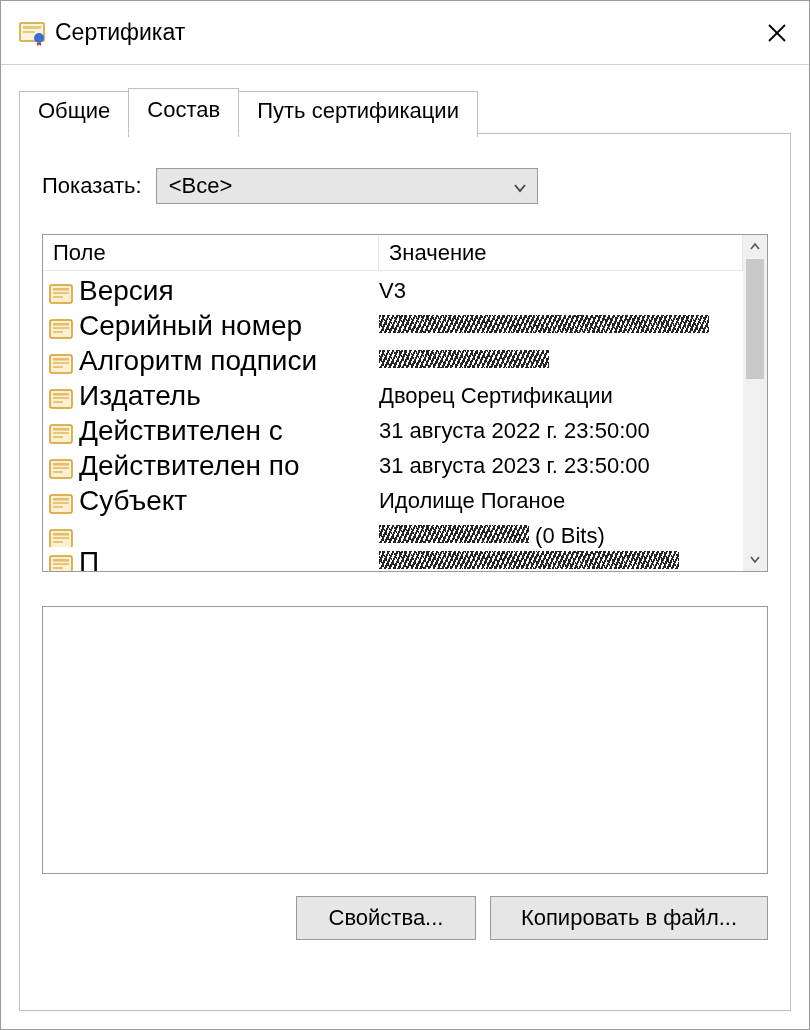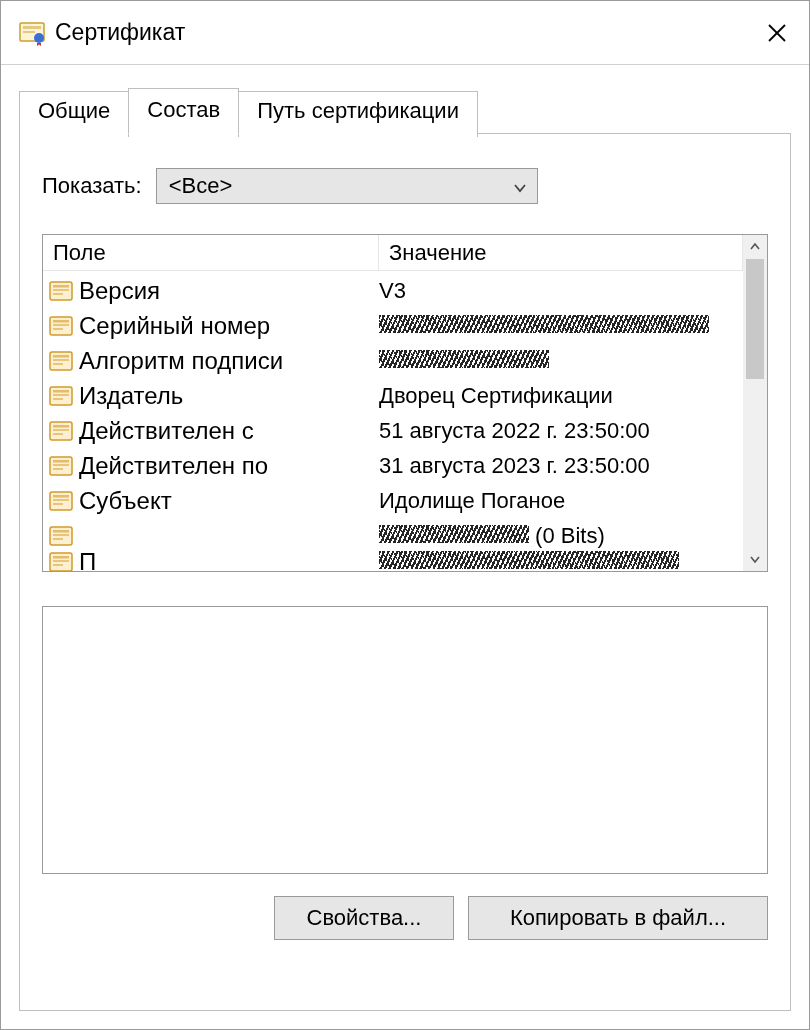--- a/index.html
+++ b/index.html
@@ -153,21 +153,21 @@
     align-items: center;
     height: 35px;
     padding-left: 6px;
     cursor: pointer;
   }
   .frow .cell-field {
     width: 330px;
     display: flex;
     align-items: center;
     gap: 6px;
-    font-size: 24px;
+    font-size: 28px;
     color: #000;
     white-space: nowrap;
     overflow: hidden;
   }
   .frow .cell-value {
     flex: 1;
     font-size: 22px;
     color: #000;
     white-space: nowrap;
     overflow: hidden;
@@ -231,21 +231,21 @@
     border: 1px solid #9a9a9a;
     background: #e6e6e6;
     font-size: 22px;
     color: #000;
     padding: 0 16px;
     display: flex;
     align-items: center;
     cursor: pointer;
   }
   .btn:first-child { width: 180px; justify-content: center; }
-  .btn:last-child { width: 300px; justify-content: center; }
+  .btn:last-child { width: 278px; justify-content: center; }
 </style>
 </head>
 <body>
 
 <div class="window">
 
   <div class="titlebar">
     <span class="title-icon">
       <svg viewBox="0 0 26 26">
         <rect x="1" y="3" width="24" height="18" rx="1" fill="#fdf3d8" stroke="#c9a227" stroke-width="1.5"></rect>
@@ -344,21 +344,21 @@
               <div class="frow">
                 <div class="cell-field">
                   <span class="field-icon"><svg viewBox="0 0 24 22">
   <rect x="1" y="2" width="22" height="18" rx="2" fill="#fdf0d0" stroke="#d29a2a" stroke-width="1.5"></rect>
   <rect x="4" y="5" width="16" height="2.5" fill="#d29a2a" opacity="0.6"></rect>
   <rect x="4" y="9" width="16" height="2" fill="#d29a2a" opacity="0.5"></rect>
   <rect x="4" y="13" width="10" height="2" fill="#d29a2a" opacity="0.5"></rect>
 </svg></span>
                   <span>Действителен с</span>
                 </div>
-                <div class="cell-value">51 августа 2022 г. 23:50:00</div>
+                <div class="cell-value">31 августа 2022 г. 23:50:00</div>
               </div>
               <div class="frow">
                 <div class="cell-field">
                   <span class="field-icon"><svg viewBox="0 0 24 22">
   <rect x="1" y="2" width="22" height="18" rx="2" fill="#fdf0d0" stroke="#d29a2a" stroke-width="1.5"></rect>
   <rect x="4" y="5" width="16" height="2.5" fill="#d29a2a" opacity="0.6"></rect>
   <rect x="4" y="9" width="16" height="2" fill="#d29a2a" opacity="0.5"></rect>
   <rect x="4" y="13" width="10" height="2" fill="#d29a2a" opacity="0.5"></rect>
 </svg></span>
                   <span>Действителен по</span>

